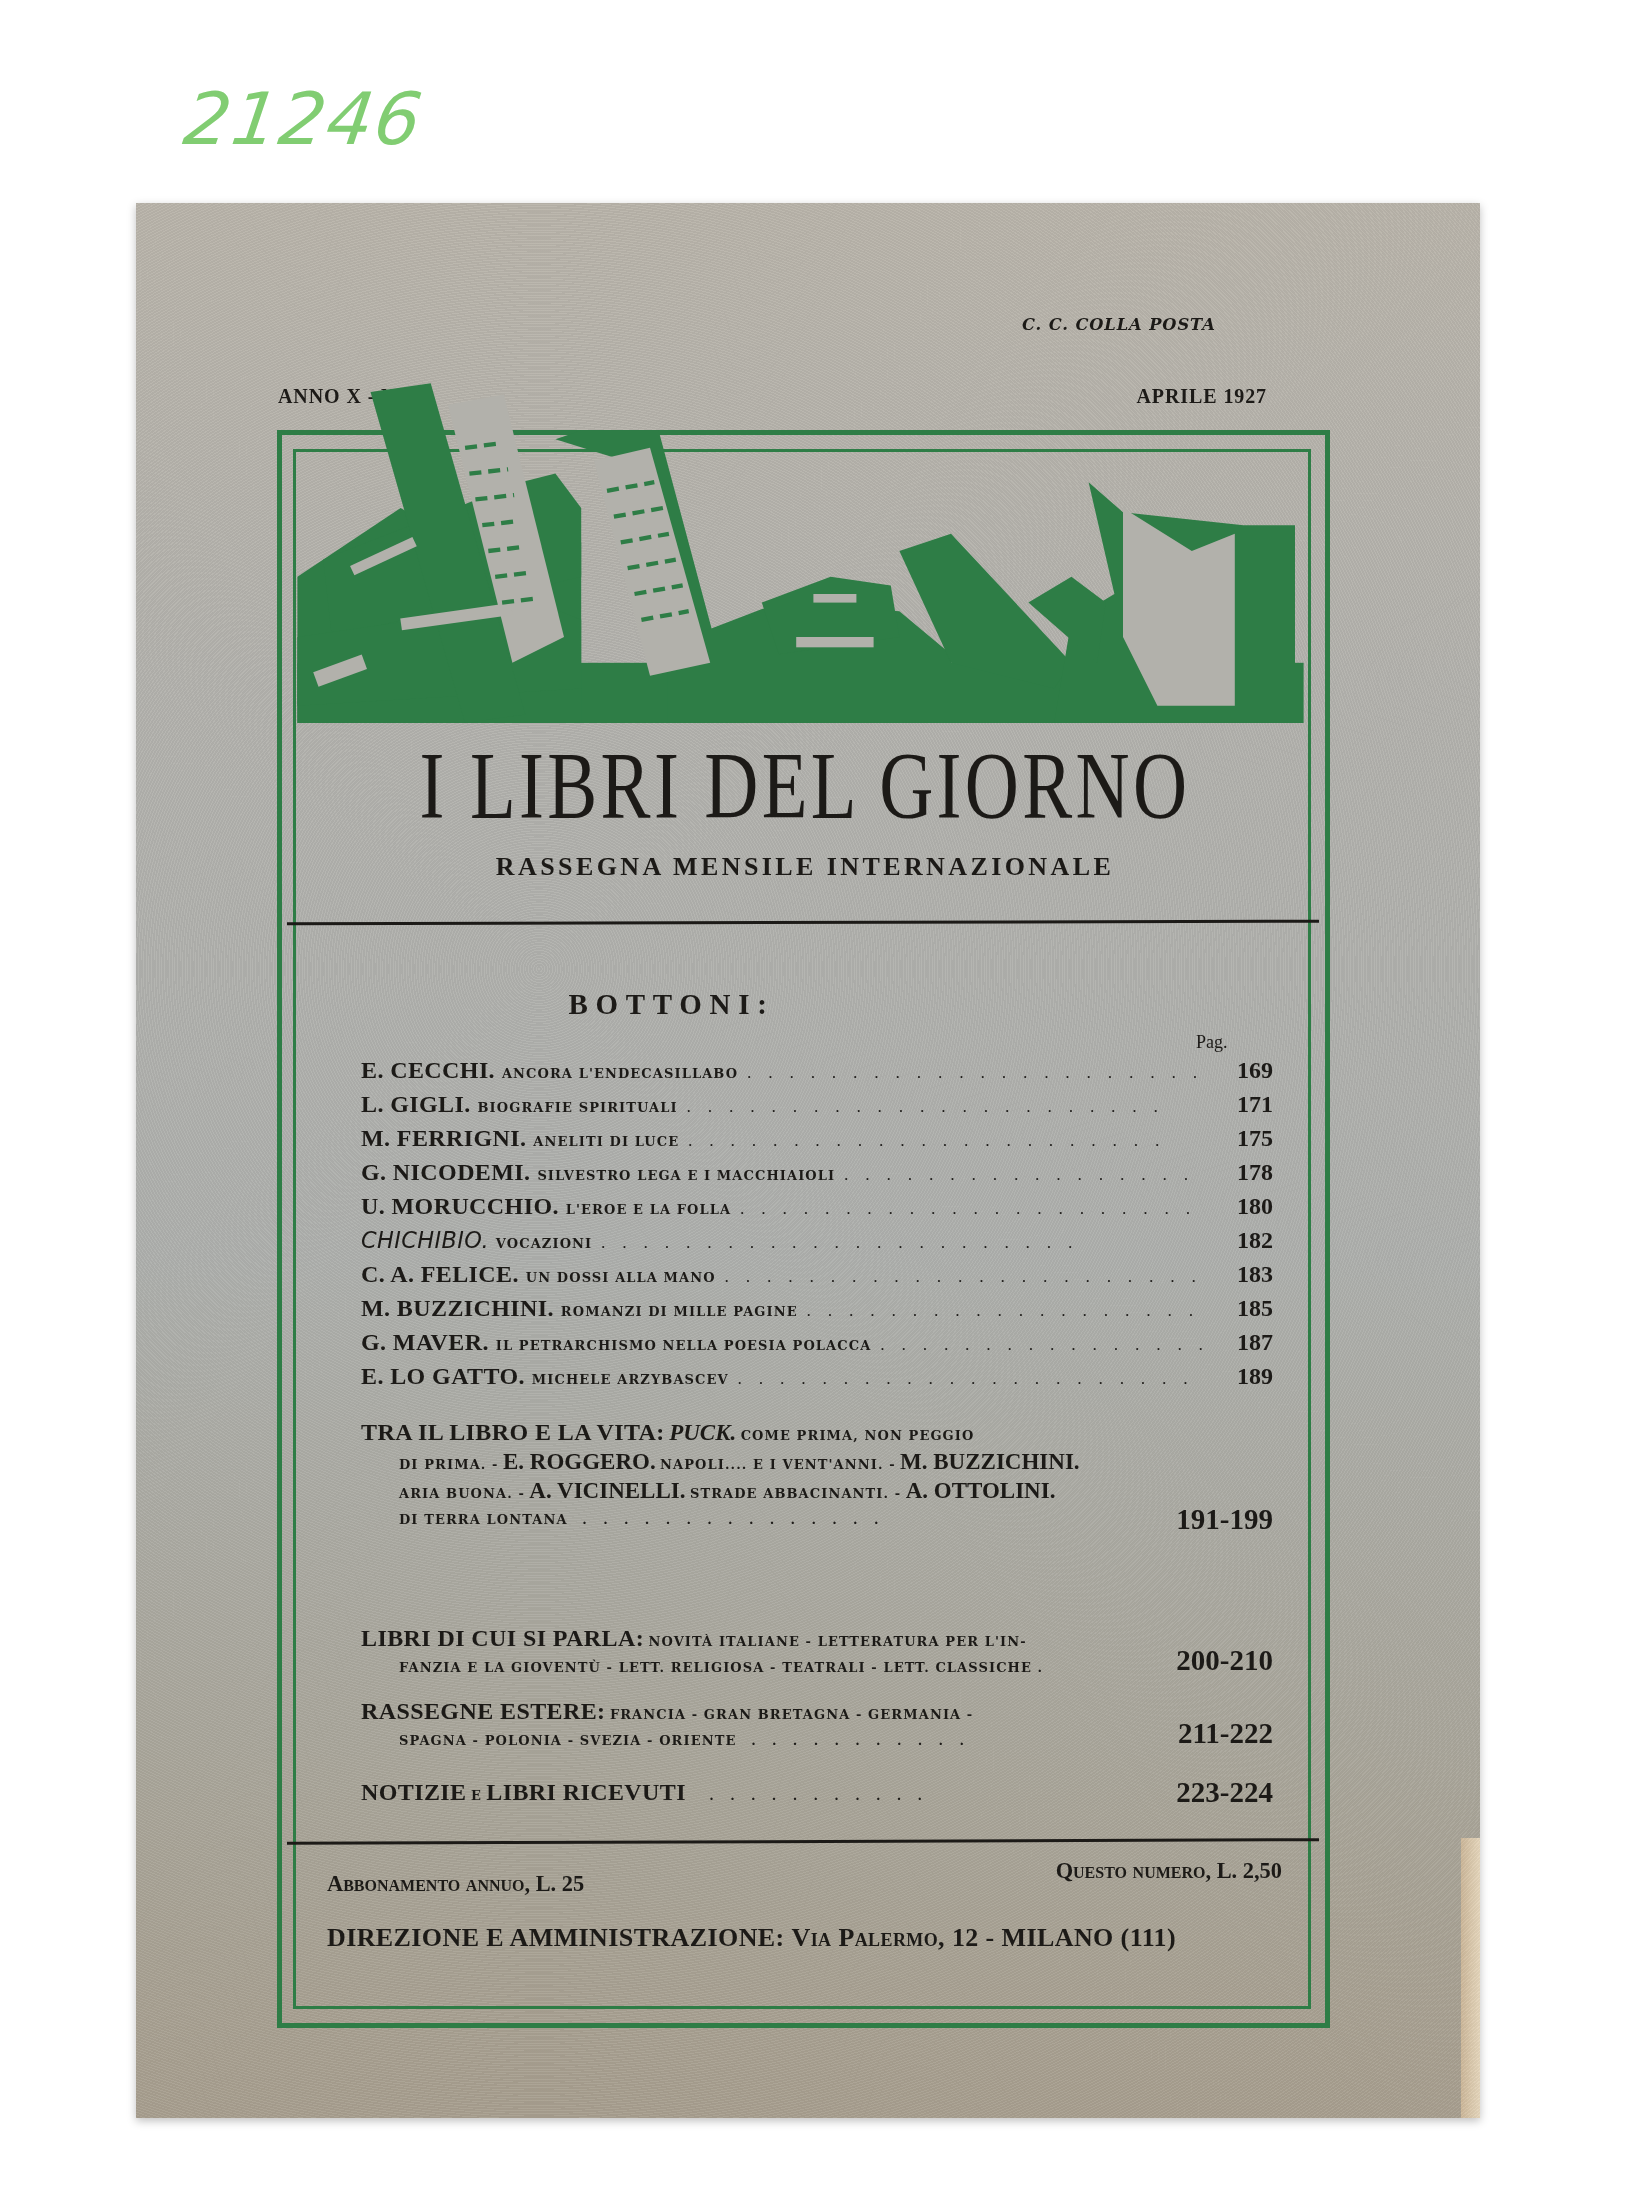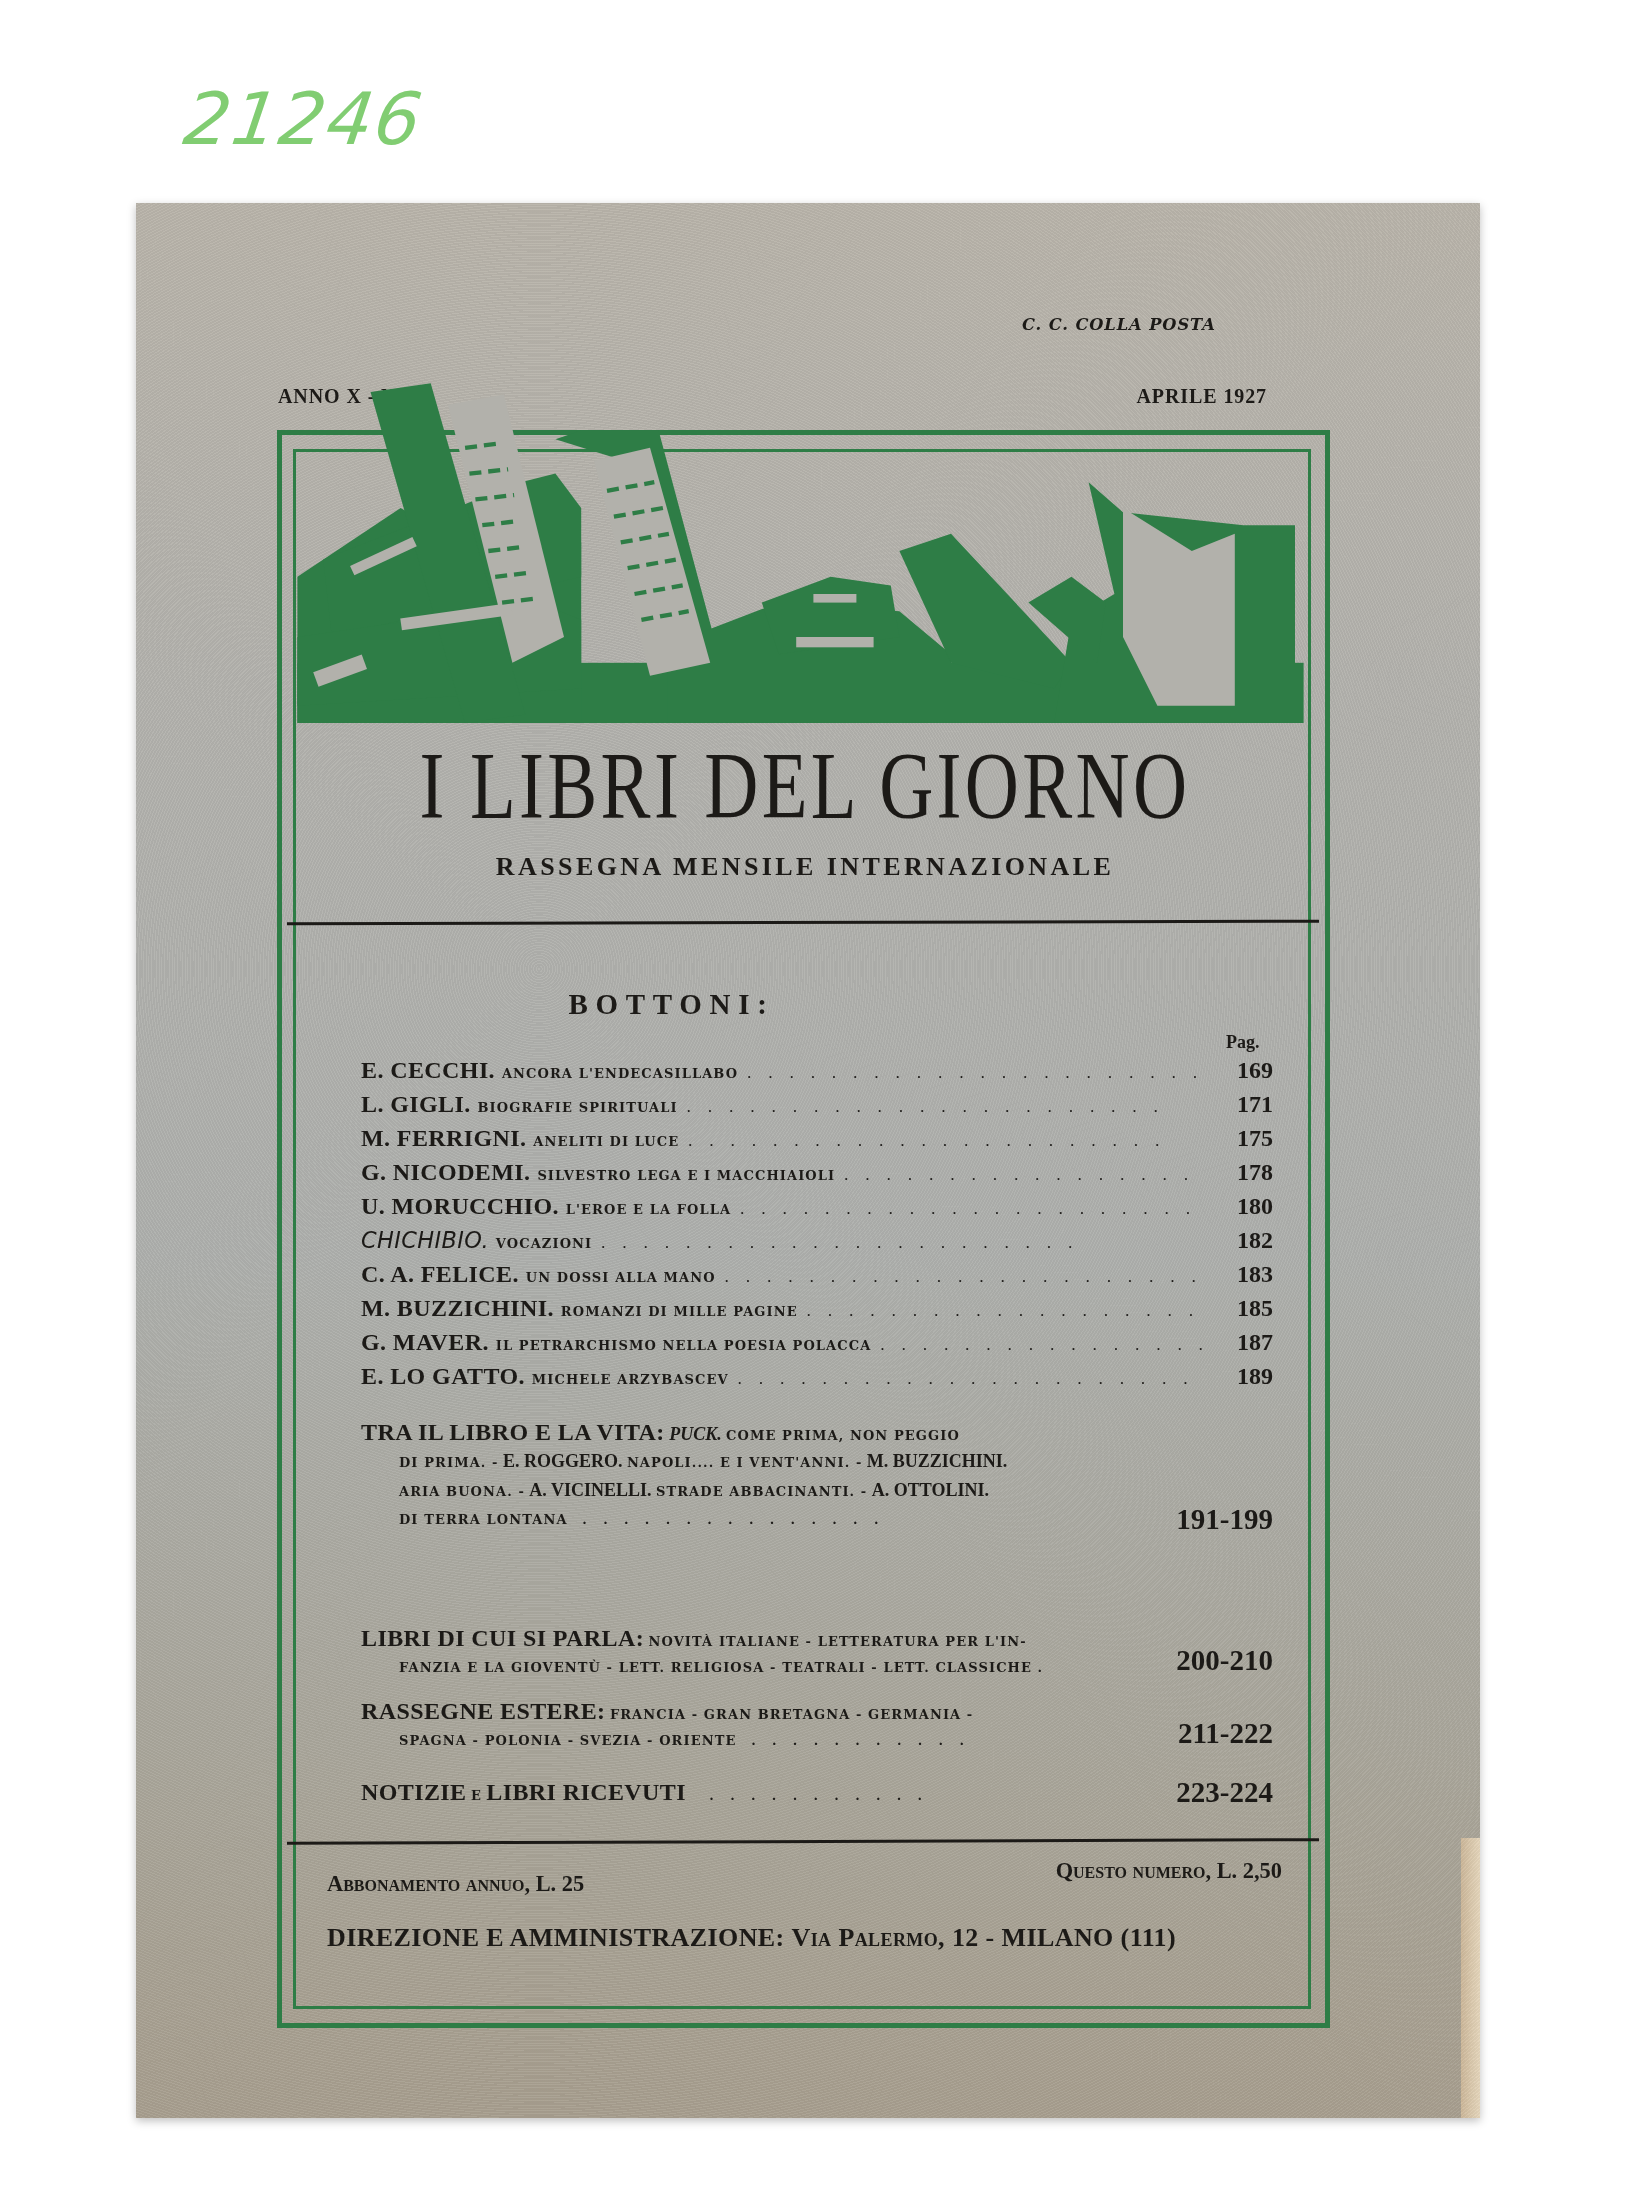--- a/index.html
+++ b/index.html
@@ -15,32 +15,32 @@
   .aprile{left:1079px;top:385px;width:188px;text-align:right;font-size:20px;font-weight:bold;font-family:"Liberation Serif",serif;letter-spacing:0.9px;}
   .frame-outer{left:277px;top:430px;width:1043px;height:1588px;border:5.2px solid #2e7d46;}
   .frame-inner{left:293px;top:449px;width:1012px;height:1554px;border:3.4px solid #2e7d46;}
   .woodcut{left:297px;top:379px;width:1007px;height:344px;}
   .title{left:293px;top:738px;width:1024px;text-align:center;font-size:96px;font-family:"Liberation Serif",serif;letter-spacing:4.3px;transform:scaleX(.78);transform-origin:center;white-space:nowrap;line-height:1;}
   .subtitle{left:293px;top:852px;width:1024px;text-align:center;font-size:26px;font-family:"Liberation Serif",serif;letter-spacing:3.4px;font-weight:bold;}
   .rule{height:3.4px;background:#1c1a17;}
   .rule-top{left:287px;top:921px;width:1032px;transform:rotate(-.15deg);}
   .rule-bottom{left:287px;top:1840px;width:1032px;transform:rotate(-.2deg);}
   .sommario{left:293px;top:988px;width:757px;text-align:center;font-size:29px;letter-spacing:7.7px;font-family:"Liberation Serif",serif;font-weight:bold;}
-  .pag-label{left:1196px;top:1032px;font-size:18px;font-weight:bold;font-family:"Liberation Serif",serif;margin-left:30px;}
+  .pag-label{left:1196px;top:1032px;font-size:18px;font-weight:normal;font-family:"Liberation Serif",serif;}
   .toc{left:361px;top:1057px;width:912px;}
   .row{display:flex;align-items:baseline;height:34px;}
   .row .author{font-size:24px;font-family:"Liberation Serif",serif;font-weight:bold;letter-spacing:0.4px;}
   .row .author.it{font-style:italic;font-family:"DejaVu Sans",sans-serif;font-weight:normal;font-size:22.4px;}
   .row .work{font-size:13px;font-weight:bold;letter-spacing:1.1px;margin-left:6.9px;font-variant:small-caps;}
   .row .dots{flex:1;margin:0 8.6px;overflow:hidden;white-space:nowrap;font-size:15.5px;letter-spacing:16.3px;color:#1c1a17;}
   .row .page{width:60px;text-align:right;font-size:24px;font-family:"Liberation Serif",serif;font-weight:bold;}
   .block{left:361px;width:912px;}
   .block .head{font-size:24px;font-family:"Liberation Serif",serif;font-weight:bold;letter-spacing:0.4px;}
   .block .sm{font-size:13px;font-weight:bold;letter-spacing:1.1px;}
-  .block .mid{font-size:18px;font-family:"Liberation Serif",serif;font-weight:bold;}
+  .block .mid{font-size:23px;font-family:"Liberation Serif",serif;font-weight:bold;}
   .block .it{font-style:italic;}
   .block .line{height:29px;line-height:29px;white-space:nowrap;}
   .block .indent{padding-left:38px;}
   .pages-right{position:absolute;right:0;font-size:29px;font-family:"Liberation Serif",serif;font-weight:bold;}
   .footer-left{left:327px;top:1871px;font-size:22.4px;font-weight:bold;font-family:"Liberation Serif",serif;}
   .footer-right{left:972px;top:1858px;width:310px;text-align:right;font-size:22.4px;font-weight:bold;font-family:"Liberation Serif",serif;}
   .footer-addr{left:327px;top:1923px;width:964px;font-size:26px;font-weight:bold;font-family:"Liberation Serif",serif;white-space:nowrap;letter-spacing:0.4px;}
   .smcaps{font-variant:small-caps;}
 </style>
 </head>

